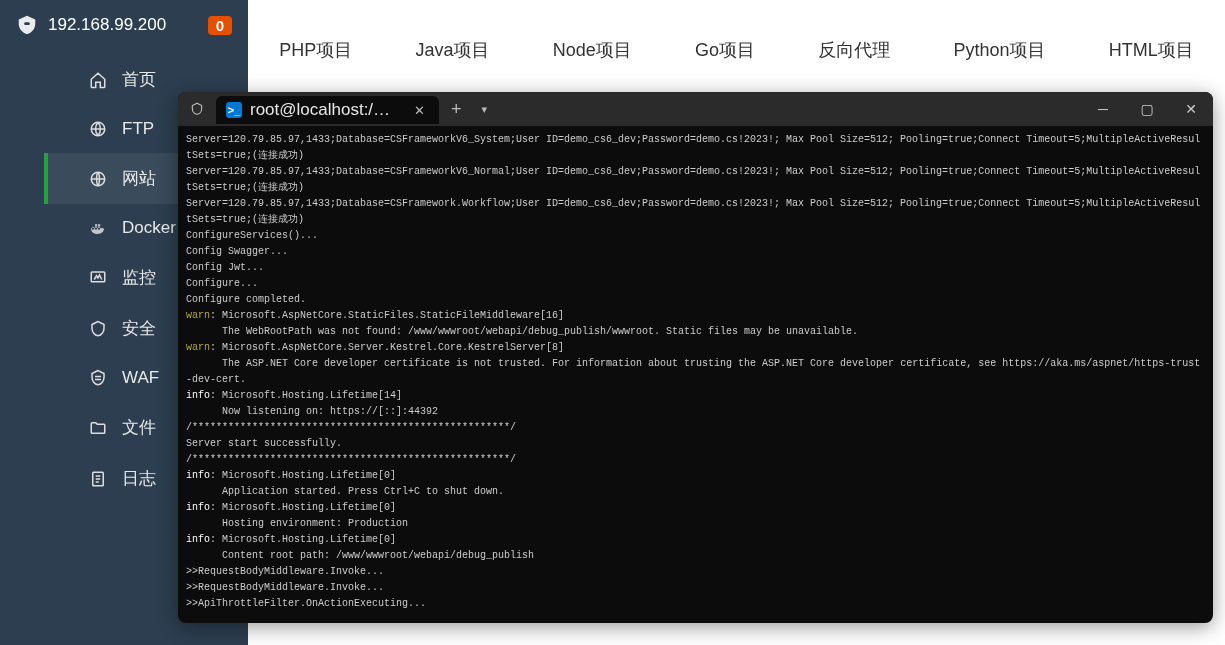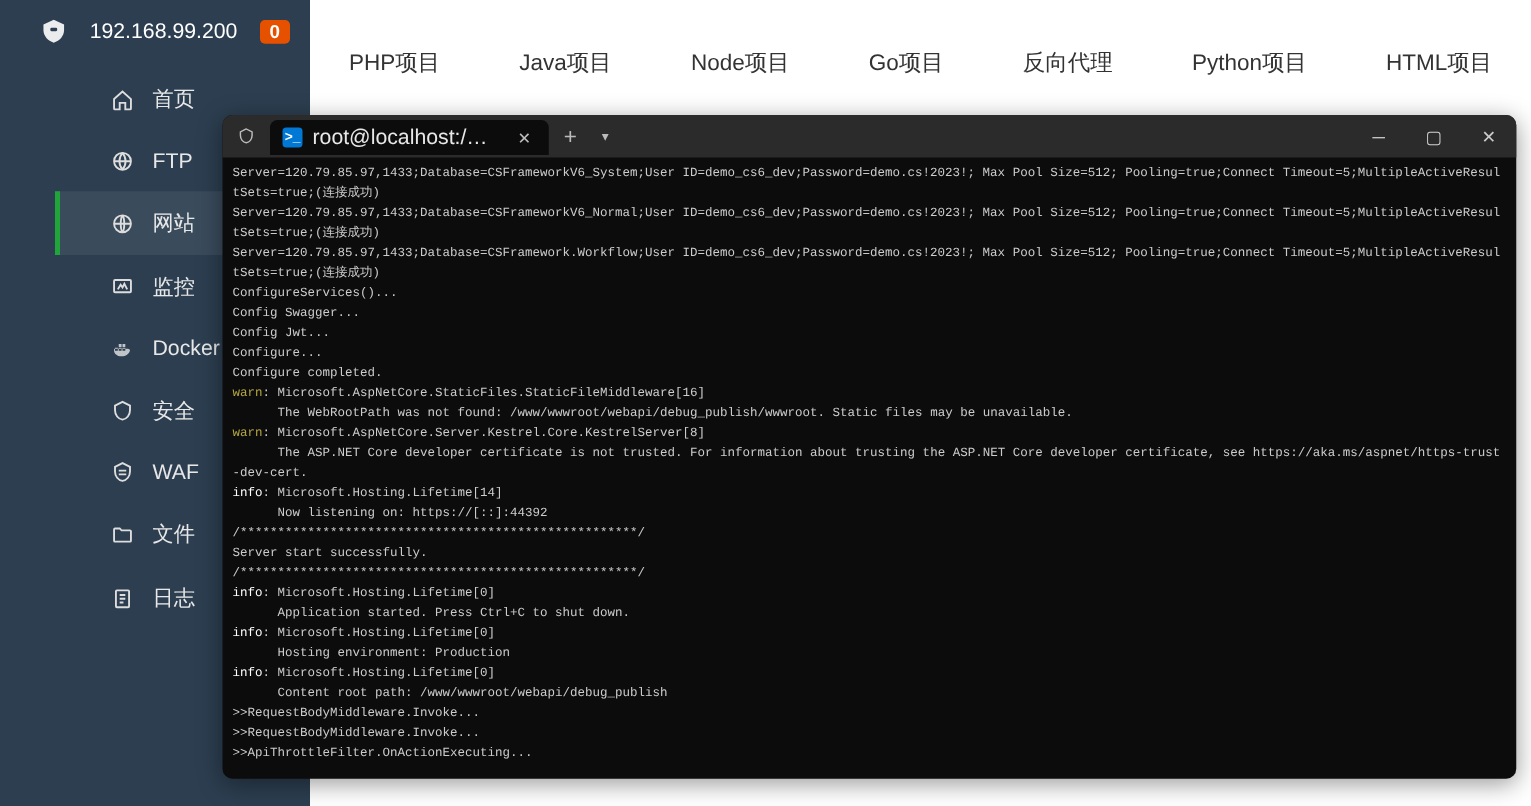--- a/index.html
+++ b/index.html
@@ -1,19 +1,19 @@
 <!DOCTYPE html>
 <html><head>
 <meta charset="utf-8">
 <style>
   * { margin: 0; padding: 0; box-sizing: border-box; }
   body { font-family: "Microsoft YaHei", Arial, sans-serif; background: #f5f5f5; width: 1225px; height: 645px; overflow: hidden; }
   .container { display: flex; height: 100%; }
   .sidebar { width: 248px; background: #2c3e50; color: #e8e8e8; display: flex; flex-direction: column; }
-  .sidebar-header { display: flex; align-items: center; padding: 14px 16px 18px 32px; gap: 10px; text-align: center; }
+  .sidebar-header { display: flex; align-items: center; padding: 14px 16px 18px 16px; gap: 10px; }
   .sidebar-header .logo-icon { width: 22px; height: 22px; }
   .sidebar-header .ip { font-size: 17px; color: #fff; font-weight: 500; flex: 1; }
   .badge { background: #e65100; color: #fff; border-radius: 4px; padding: 1px 8px; font-size: 15px; font-weight: bold; }
   .nav { flex: 1; }
   .nav-item { display: flex; align-items: center; gap: 14px; padding: 14px 16px 14px 44px; cursor: pointer; font-size: 17px; position: relative; margin-left: 44px; }
   .nav-item.active::before { content:""; position:absolute; left:0; top:0; bottom:0; width:4px; background:#20a53a; }
   .nav-item.active { background: #3a4b5c; }
   .nav-item .ico { width: 20px; height: 20px; display:flex; align-items:center; justify-content:center; }
   .main { flex: 1; background: #fff; position: relative; }
   .tabs { display: flex; background: #fff; height: 88px; align-items: flex-end; padding: 0 10px 18px 10px; gap: 21px; justify-content: space-around; }
@@ -71,34 +71,34 @@
           <span class="ico">
             <svg viewBox="0 0 24 24" width="18" height="18" fill="none" stroke="#ddd" stroke-width="2">
               <circle cx="12" cy="12" r="9"></circle>
               <path d="M3 12h18M12 3c2.5 3 2.5 15 0 18M12 3c-2.5 3-2.5 15 0 18"></path>
             </svg>
           </span>
           <span>网站</span>
         </div>
         <div class="nav-item">
           <span class="ico">
+            <svg viewBox="0 0 24 24" width="18" height="18" fill="#ddd">
+              <path d="M4 11h3v3H4zm4 0h3v3H8zm4 0h3v3h-3zm-4-4h3v3H8zm4 0h3v3h-3zM3 14c0 3 3 6 8 6 6 0 9-4 9-7l-2-1H3v2z" opacity=".85"></path>
+            </svg>
+          </span>
+          <span>Docker</span>
+        </div>
+        <div class="nav-item">
+          <span class="ico">
             <svg viewBox="0 0 24 24" width="18" height="18" fill="none" stroke="#ddd" stroke-width="2">
               <rect x="3" y="4" width="18" height="13" rx="1"></rect>
               <path d="M7 14l3-5 2 3 2-4 3 6"></path>
             </svg>
           </span>
           <span>监控</span>
-        </div>
-        <div class="nav-item">
-          <span class="ico">
-            <svg viewBox="0 0 24 24" width="18" height="18" fill="#ddd">
-              <path d="M4 11h3v3H4zm4 0h3v3H8zm4 0h3v3h-3zm-4-4h3v3H8zm4 0h3v3h-3zM3 14c0 3 3 6 8 6 6 0 9-4 9-7l-2-1H3v2z" opacity=".85"></path>
-            </svg>
-          </span>
-          <span>Docker</span>
         </div>
         <div class="nav-item">
           <span class="ico">
             <svg viewBox="0 0 24 24" width="18" height="18" fill="none" stroke="#ddd" stroke-width="2">
               <path d="M12 2L4 6v5c0 5 3.4 9.3 8 10 4.6-.7 8-5 8-10V6l-8-4z"></path>
             </svg>
           </span>
           <span>安全</span>
         </div>
         <div class="nav-item">

